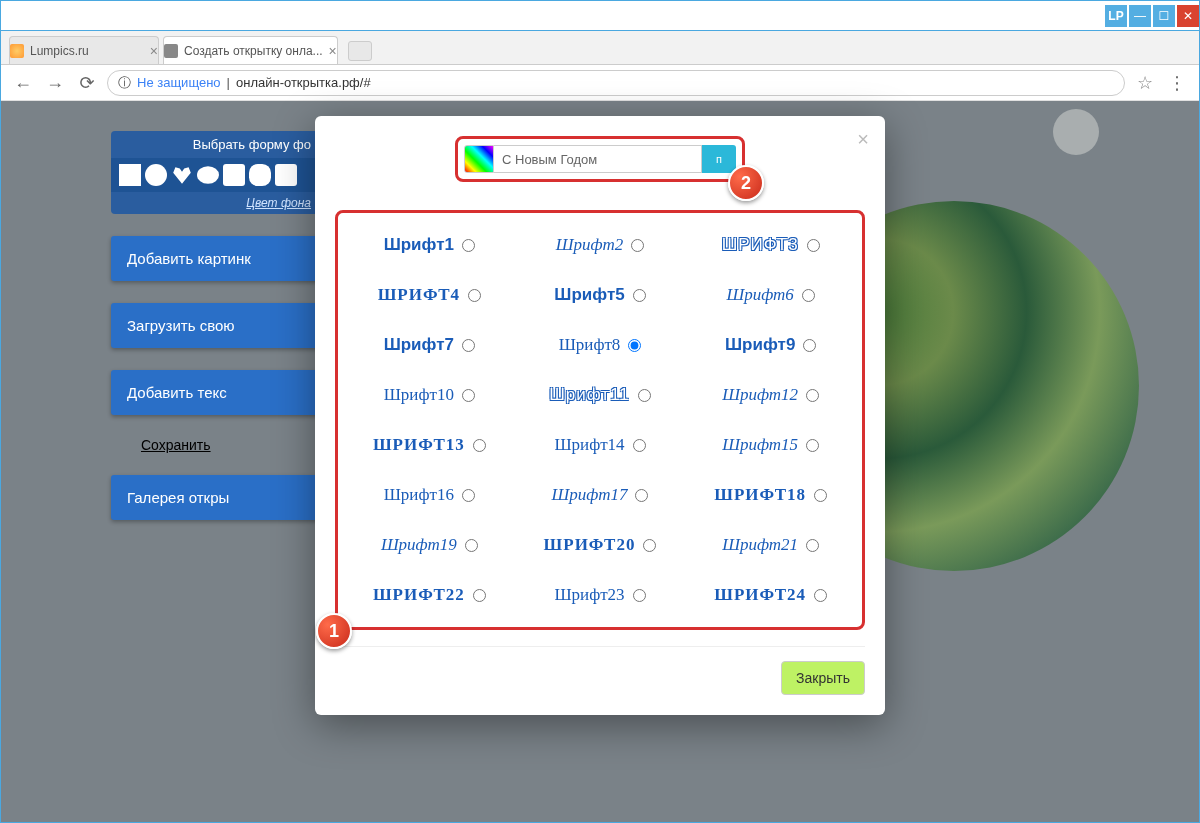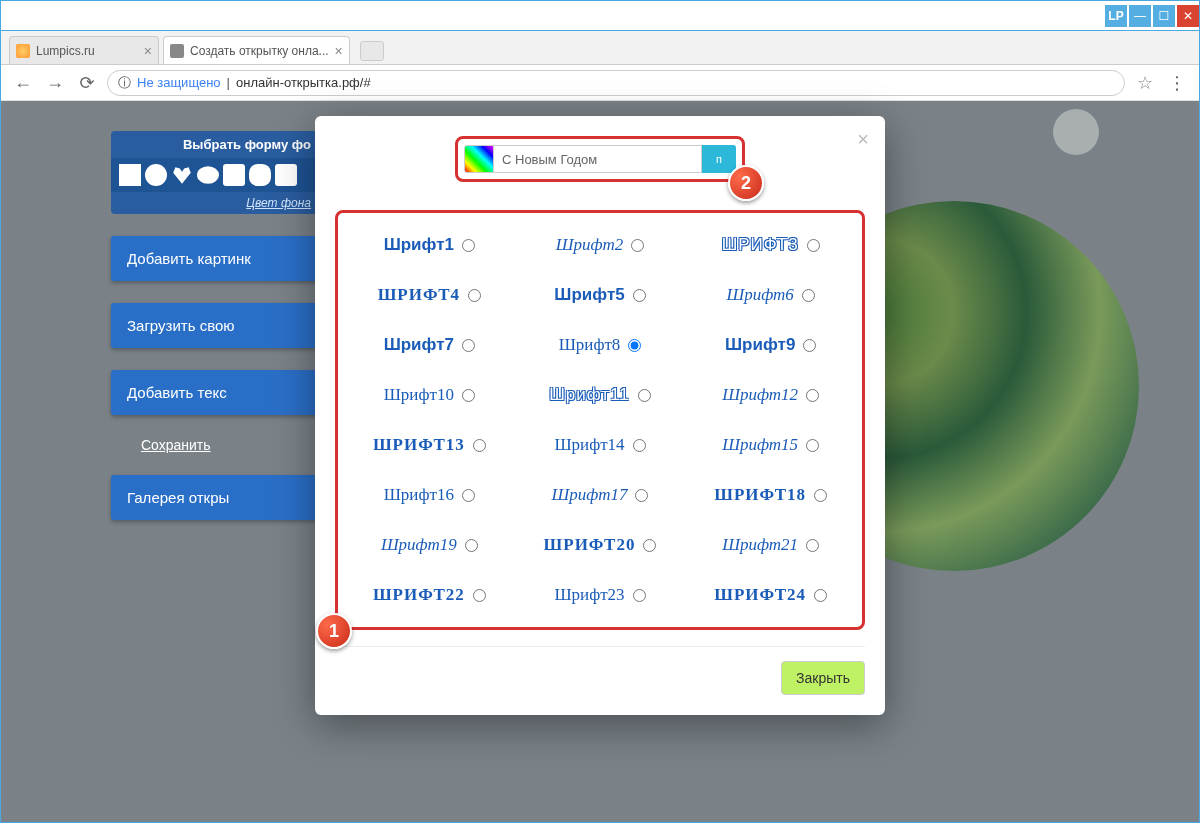--- a/index.html
+++ b/index.html
@@ -9,51 +9,51 @@
 .window { width: 1200px; height: 823px; position: relative; background: #fff; border: 1px solid #4aa8e0; }
 .titlebar { height: 30px; background: linear-gradient(#fff, #fff); border-bottom: 1px solid #4aa8e0; display: flex; justify-content: flex-end; align-items: center; padding: 0; }
 .titlebar .sys-btn { width: 22px; height: 22px; margin-left: 2px; display: flex; align-items: center; justify-content: center; font-size: 12px; color: #fff; }
 .btn-user { background: #54aee2; font-size: 9px; font-weight: bold; }
 .btn-min { background: #54aee2; }
 .btn-max { background: #54aee2; }
 .btn-close { background: #d9432f; }
 
 
 .tabstrip { height: 34px; background: #f2f2f2; display: flex; align-items: flex-end; padding-left: 8px; border-bottom: 1px solid #ccc; }
-.tab { height: 28px; background: #fff; border: 1px solid #ccc; border-bottom: none; border-radius: 4px 4px 0 0; margin-right: 4px; padding: 0 6px; display: flex; align-items: center; font-size: 12px; color: #555; gap: 6px; min-width: 150px; position: relative; }
+.tab { height: 28px; background: #fff; border: 1px solid #ccc; border-bottom: none; border-radius: 4px 4px 0 0; margin-right: 4px; padding: 0 0; display: flex; align-items: center; font-size: 12px; color: #555; gap: 6px; min-width: 150px; position: relative; }
 .tab.inactive { background: #e8e8e8; }
 .favicon { width: 14px; height: 14px; border-radius: 2px; display: inline-block; }
 .fav-orange { background: radial-gradient(circle, #ffcc66, #ff9933); }
 .fav-grey { background: #888; }
 .tab-close { margin-left: auto; color: #888; font-size: 14px; cursor: pointer; }
 .newtab { width: 24px; height: 20px; background: #e8e8e8; border: 1px solid #ccc; border-radius: 3px; margin-left: 6px; margin-bottom: 3px; }
 
 
 .addrbar { height: 36px; background: #fff; display: flex; align-items: center; padding: 0 10px; gap: 8px; border-bottom: 1px solid #e0e0e0; }
 .nav-btn { width: 24px; height: 24px; display: flex; align-items: center; justify-content: center; color: #666; font-size: 18px; cursor: pointer; }
 .addr-input-wrap { flex: 1; height: 26px; border: 1px solid #ccc; border-radius: 13px; display: flex; align-items: center; padding: 0 10px; font-size: 13px; color: #555; gap: 6px; }
 .addr-security { color: #3b82f6; }
 .addr-url { color: #333; }
 .star-btn { color: #888; }
 .menu-btn { color: #666; font-size: 18px; }
 
 
 .page { position: relative; width: 100%; height: calc(100% - 100px); background: #7a8288; }
 .sidebar { position: absolute; left: 110px; top: 30px; width: 210px; }
-.sidebar-header { background: #2a5d9f; color: #fff; padding: 6px 10px; font-size: 13px; text-align: right; border-radius: 4px 4px 0 0; font-weight: bold; }
+.sidebar-header { background: #2a5d9f; color: #fff; padding: 6px 10px; font-size: 13px; text-align: right; border-radius: 4px 4px 0 0; }
 .shape-row { background: #1e5394; padding: 6px 8px; display: flex; gap: 4px; }
 .shape { width: 22px; height: 22px; background: #fff; display: inline-block; }
 .shape.circle { border-radius: 50%; }
 .shape.heart { clip-path: polygon(50% 90%, 10% 40%, 20% 15%, 40% 20%, 50% 35%, 60% 20%, 80% 15%, 90% 40%); }
 .shape.oval { border-radius: 50%; transform: scaleY(0.8); }
 .shape.puzzle { border-radius: 3px; }
 .shape.cloud { border-radius: 40%; }
 .bg-color-link { background: #2a5d9f; padding: 4px 10px; color: #cfe3ff; font-size: 12px; text-align: right; text-decoration: underline; font-style: italic; border-radius: 0 0 4px 4px; }
 .side-btn { background: #2a6fc7; color: #fff; padding: 14px 16px; margin-top: 22px; font-size: 15px; border-radius: 3px; cursor: pointer; box-shadow: 0 2px 4px rgba(0,0,0,0.3); }
-.save-link { color: #ffffff; text-decoration: underline; font-size: 14px; margin: 22px 0 0 30px; display: block; cursor: pointer; }
+.save-link { color: #000000; text-decoration: underline; font-size: 14px; margin: 22px 0 0 30px; display: block; cursor: pointer; }
 
 .canvas-preview { position: absolute; right: 60px; top: 100px; width: 370px; height: 370px; border-radius: 50%; background: radial-gradient(circle at 30% 30%, #4a7a3a 0%, #6b8a4a 20%, #2a5a3a 40%, #7a9a5a 60%, #3a6a4a 80%, #8aaa6a 100%); overflow: hidden; }
 .avatar-circle { position: absolute; right: 100px; top: 8px; width: 46px; height: 46px; border-radius: 50%; background: #a9aeaf; }
 
 
 .modal-backdrop { position: absolute; inset: 0; display: flex; align-items: flex-start; justify-content: center; }
 .modal { background: #fff; width: 570px; margin-top: 15px; border-radius: 6px; box-shadow: 0 10px 40px rgba(0,0,0,0.4); padding: 20px; position: relative; }
 .modal-close-x { position: absolute; right: 16px; top: 12px; color: #bbb; font-size: 20px; cursor: pointer; }
 
 .annot-box { border: 3px solid #d73030; border-radius: 8px; padding: 6px; position: relative; }

